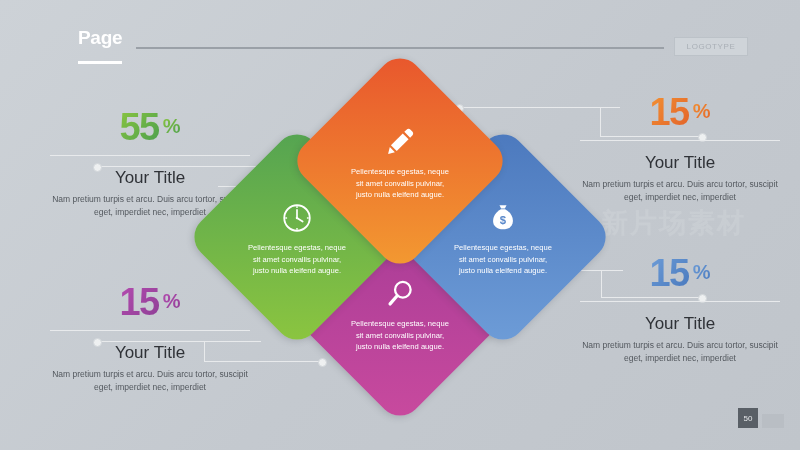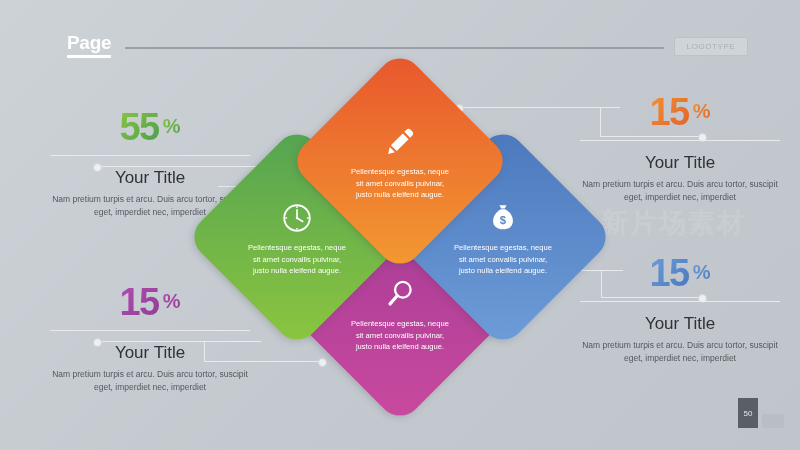--- a/index.html
+++ b/index.html
@@ -34,23 +34,23 @@
     font-size: 19px;
     font-weight: bold;
     color: #5b6066;
     letter-spacing: -0.3px;
   }
   .title-page {
     font-size: 19px;
     font-weight: bold;
     color: #ffffff;
     letter-spacing: -0.3px;
-    margin-left: 5px;
+    margin-left: 16px;
     border-bottom: 3px solid #ffffff;
-    padding-bottom: 1px;
+    padding-bottom: 12px;
   }
   .header-rule {
     flex: 1;
     height: 2px;
     background: #9aa0a7;
     margin: 6px 10px 0 14px;
   }
   .logotype {
     width: 72px;
     height: 17px;
@@ -210,21 +210,21 @@
     color: #d3d7db;
     letter-spacing: 2px;
   }
 
   
   .page-badge {
     position: absolute;
     right: 42px;
     bottom: 22px;
     width: 20px;
-    height: 30px;
+    height: 20px;
     background: #595f66;
     color: #e6e8ea;
     font-size: 8px;
     display: flex;
     align-items: center;
     justify-content: center;
   }
   .footer-bar {
     position: absolute;
     right: 16px;

